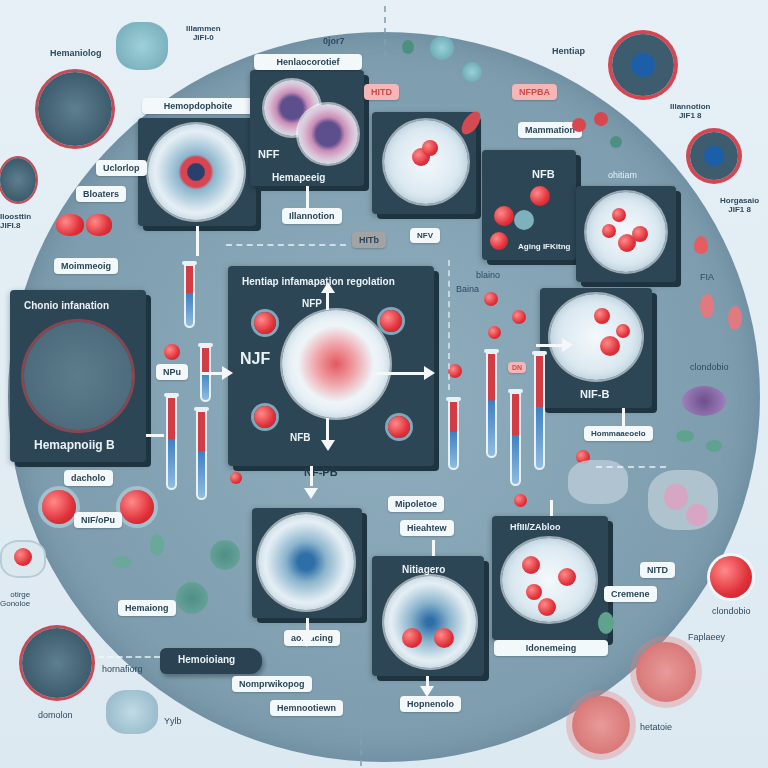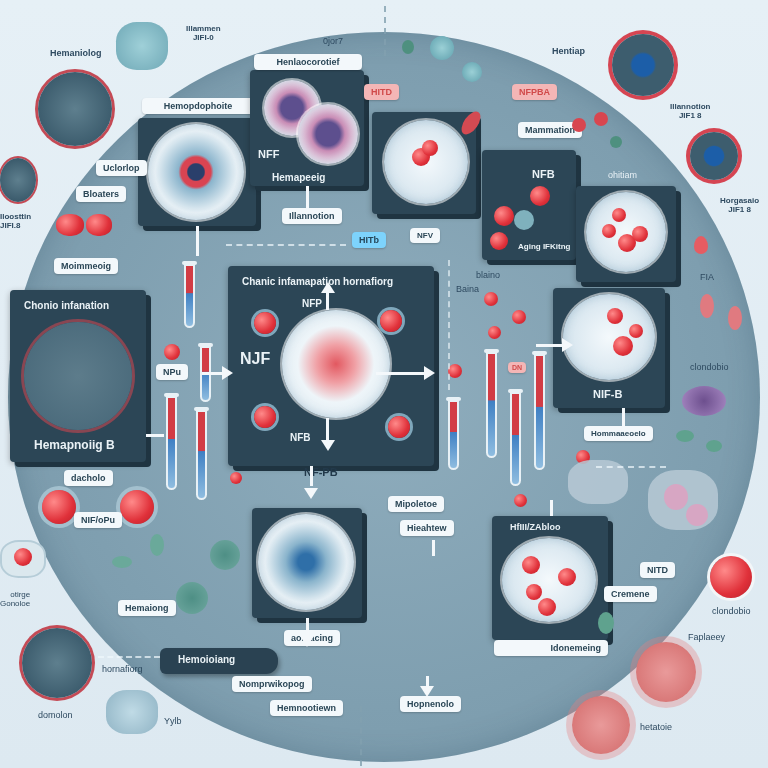--- a/index.html
+++ b/index.html
@@ -2,21 +2,21 @@
 <html><head>
 <meta charset="utf-8">
 <style>
   *{box-sizing:border-box;margin:0;padding:0}
   html,body{width:768px;height:768px;overflow:hidden}
   body{background:linear-gradient(180deg,#e6f0f6 0%,#dde9f1 100%);font-family:"Liberation Sans",sans-serif;position:relative}
   .stage{position:absolute;left:0;top:0;width:768px;height:768px}
   .bigcircle{position:absolute;left:8px;top:32px;width:752px;height:730px;border-radius:50%;background:radial-gradient(ellipse at 50% 50%,#8fadbd 0%,#7f9fb0 60%,#7696a8 100%);box-shadow:inset 0 0 30px rgba(40,70,90,.25)}
   .panel{position:absolute;background:#2c4656;border-radius:4px;box-shadow:5px 5px 0 #1f3441, 0 2px 6px rgba(0,0,0,.3)}
   .lbl{position:absolute;background:#f3f8fb;color:#2a4656;border-radius:4px;font-size:9px;font-weight:bold;padding:3px 7px;white-space:nowrap;box-shadow:0 1px 2px rgba(0,0,0,.2)}
-  .lbl.teal{background:#7dd3fc;color:#25475a}
+  .lbl.teal{background:#a3a3a3;color:#25475a}
   .lbl.pink{background:#f4b6b6;color:#d14a4a}
   .txt{position:absolute;color:#2e4a60;font-size:9px;font-weight:bold;white-space:nowrap}
   .ptxt{position:absolute;color:#eaf2f6;font-weight:bold;white-space:nowrap}
   .dish{position:absolute;border-radius:50%;background:radial-gradient(circle,#f4f9fc 0%,#dce9f1 55%,#c4d9e5 100%);box-shadow:0 0 0 2px rgba(255,255,255,.55), inset 0 0 10px rgba(100,140,170,.35)}
   .rbc{position:absolute;border-radius:50%;background:radial-gradient(circle at 35% 35%,#ff8a8a 0%,#e0313a 60%,#b81f2a 100%)}
   .virus{position:absolute;border-radius:50%;background:radial-gradient(circle,#5e7f8e 0%,#3d5d6e 70%,#355566 100%);box-shadow:0 0 0 3px rgba(70,100,115,.35)}
   .virus::after{content:"";position:absolute;inset:-4px;border-radius:50%;background:radial-gradient(circle,transparent 60%,rgba(225,60,70,.0) 61%);}
   .tube{position:absolute;width:11px;border-radius:0 0 6px 6px;background:linear-gradient(180deg,#d23c45 0%,#d23c45 45%,#3f80c4 46%,#8fbde0 100%);border:2px solid #e8f1f6}
   .tube::before{content:"";position:absolute;left:-4px;top:-5px;width:15px;height:4px;background:#e8f1f6;border-radius:2px}
   .arrow{position:absolute;background:#f4f8fb}
@@ -36,21 +36,21 @@
   <div class="bigcircle"></div>
 
   <div class="virus" style="left:38px;top:72px;width:74px;height:74px;box-shadow:0 0 0 3px #c44a55"></div>
   <div class="blob" style="left:116px;top:22px;width:52px;height:48px;background:radial-gradient(circle,#9fd0d8,#6fa8b6);border-radius:40%"></div>
   <div class="virus" style="left:0px;top:158px;width:36px;height:44px;box-shadow:0 0 0 2px #c44a55"></div>
   <div class="txt" style="left:50px;top:48px">Hemaniolog</div>
   <div class="txt" style="left:186px;top:24px;white-space:pre;text-align:center;font-size:8px">Illammen
 JIFI-0</div>
   <div class="txt" style="left:0px;top:212px;white-space:pre;font-size:8px">Iloosttin
 JIFI.8</div>
-  <div class="txt" style="left:323px;top:36px;font-weight:normal">0jor7</div>
+  <div class="txt" style="left:323px;top:36px;font-weight:bold">0jor7</div>
 
   <div class="virus" style="left:612px;top:34px;width:62px;height:62px;background:radial-gradient(circle,#1c5ea8 0 25%,#3d5d6e 30%,#3d5d6e 100%);box-shadow:0 0 0 4px #d54552"></div>
   <div class="virus" style="left:690px;top:132px;width:48px;height:48px;background:radial-gradient(circle,#1c5ea8 0 28%,#3d5d6e 32%,#3d5d6e 100%);box-shadow:0 0 0 4px #d54552"></div>
   <div class="txt" style="left:552px;top:46px">Hentiap</div>
   <div class="txt" style="left:670px;top:102px;white-space:pre;text-align:center;font-size:8px">Illannotion
 JIF1 8</div>
   <div class="txt" style="left:720px;top:196px;white-space:pre;text-align:center;font-size:8px">Horgasaio
 JIF1 8</div>
 
   <div class="virus" style="left:22px;top:628px;width:70px;height:70px;box-shadow:0 0 0 3px #c44a55"></div>
@@ -104,84 +104,90 @@
 
   <div class="panel" style="left:576px;top:186px;width:100px;height:96px">
     <div class="dish" style="left:10px;top:6px;width:80px;height:80px"></div>
     <div class="rbc" style="left:36px;top:22px;width:14px;height:14px"></div>
     <div class="rbc" style="left:26px;top:38px;width:14px;height:14px"></div>
     <div class="rbc" style="left:42px;top:48px;width:18px;height:18px"></div>
     <div class="rbc" style="left:56px;top:40px;width:16px;height:16px"></div>
   </div>
   <div class="txt" style="left:608px;top:170px;font-weight:normal;color:#e8f1f6">ohitiam</div>
 
-  <div class="panel" style="left:553px;top:288px;width:112px;height:120px">
+  <div class="panel" style="left:540px;top:288px;width:112px;height:120px">
     <div class="dish" style="left:10px;top:6px;width:92px;height:86px"></div>
     <div class="rbc" style="left:54px;top:20px;width:16px;height:16px"></div>
     <div class="rbc" style="left:60px;top:48px;width:20px;height:20px"></div>
     <div class="rbc" style="left:76px;top:36px;width:14px;height:14px"></div>
     <div class="ptxt" style="left:40px;top:100px;font-size:11px">NIF-B</div>
   </div>
   <div class="lbl" style="left:584px;top:426px;font-size:8px">Hommaaeoelo</div>
 
   <div class="panel" style="left:10px;top:290px;width:136px;height:172px">
     <div class="ptxt" style="left:14px;top:10px;font-size:10px">Chonio infanation</div>
     <div class="virus" style="left:14px;top:32px;width:108px;height:108px;background:radial-gradient(circle,#5d7c8b 0%,#4a6a7b 80%);box-shadow:0 0 0 3px rgba(200,70,80,.6)"></div>
     <div class="ptxt" style="left:24px;top:148px;font-size:12px">Hemapnoiig B</div>
   </div>
 
   <div class="panel" style="left:228px;top:266px;width:206px;height:200px">
-    <div class="ptxt" style="left:14px;top:10px;font-size:10px">Chanic infamapation hornafiorg</div>
+    <div class="ptxt" style="left:14px;top:10px;font-size:10px">Hentiap infamapation regolation</div>
     <div class="dish" style="left:54px;top:44px;width:108px;height:108px;background:radial-gradient(circle,#e25860 0%,#f0a0a5 25%,#eef5f9 50%,#d3e3ec 100%)"></div>
     <div class="ptxt" style="left:74px;top:32px;font-size:10px">NFP</div>
     <div class="ptxt" style="left:12px;top:84px;font-size:16px">NJF</div>
     <div class="ptxt" style="left:62px;top:166px;font-size:10px">NFB</div>
     <div class="rbc" style="left:26px;top:46px;width:22px;height:22px;box-shadow:0 0 0 3px #7fa7bb"></div>
     <div class="rbc" style="left:152px;top:44px;width:22px;height:22px;box-shadow:0 0 0 3px #7fa7bb"></div>
     <div class="rbc" style="left:26px;top:140px;width:22px;height:22px;box-shadow:0 0 0 3px #7fa7bb"></div>
     <div class="rbc" style="left:160px;top:150px;width:22px;height:22px;box-shadow:0 0 0 3px #7fa7bb"></div>
     <div class="arrow v" style="left:98px;top:24px;height:20px"></div>
     <div class="ah-u" style="left:93px;top:16px"></div>
     <div class="arrow v" style="left:98px;top:152px;height:24px"></div>
     <div class="ah-d" style="left:93px;top:174px"></div>
   </div>
   <div class="ptxt" style="left:304px;top:466px;font-size:11px;color:#22394a">NF-PB</div>
 
   <div class="panel" style="left:252px;top:508px;width:110px;height:110px">
     <div class="dish" style="left:6px;top:6px;width:96px;height:96px;background:radial-gradient(circle,#2f6fa8 0 12%,#8ab4cc 30%,#e8f1f6 60%,#d4e4ee 100%)"></div>
   </div>
   <div class="lbl" style="left:284px;top:630px">aonlacing</div>
 
+  <div class="panel" style="left:372px;top:556px;width:112px;height:120px">
+    <div class="ptxt" style="left:30px;top:8px;font-size:10px">Nitiagero</div>
+    <div class="dish" style="left:12px;top:20px;width:92px;height:92px;background:radial-gradient(circle,#2f6fa8 0 6%,#8ab4cc 30%,#e8f1f6 60%,#d4e4ee 100%)"></div>
+    <div class="rbc" style="left:30px;top:72px;width:20px;height:20px"></div>
+    <div class="rbc" style="left:62px;top:72px;width:20px;height:20px"></div>
+  </div>
   <div class="lbl" style="left:400px;top:696px">Hopnenolo</div>
 
   <div class="panel" style="left:492px;top:516px;width:116px;height:124px">
     <div class="ptxt" style="left:18px;top:6px;font-size:9px">HfIII/ZAbloo</div>
     <div class="dish" style="left:10px;top:22px;width:94px;height:84px"></div>
     <div class="rbc" style="left:30px;top:40px;width:18px;height:18px"></div>
     <div class="rbc" style="left:66px;top:52px;width:18px;height:18px"></div>
     <div class="rbc" style="left:34px;top:68px;width:16px;height:16px"></div>
     <div class="rbc" style="left:46px;top:82px;width:18px;height:18px"></div>
   </div>
-  <div class="lbl" style="left:494px;top:640px;width:114px;text-align:right">Idonemeing</div>
+  <div class="lbl" style="left:494px;top:640px;width:114px;text-align:center">Idonemeing</div>
 
   <div class="lbl" style="left:96px;top:160px">Uclorlop</div>
   <div class="lbl" style="left:76px;top:186px">Bloaters</div>
   <div class="rbc" style="left:56px;top:214px;width:28px;height:22px;border-radius:45%"></div>
   <div class="rbc" style="left:86px;top:214px;width:26px;height:22px;border-radius:45%"></div>
   <div class="lbl" style="left:54px;top:258px">Moimmeoig</div>
   <div class="lbl" style="left:282px;top:208px">Illannotion</div>
   <div class="lbl teal" style="left:352px;top:232px">HITb</div>
   <div class="lbl" style="left:156px;top:364px">NPu</div>
   <div class="lbl" style="left:64px;top:470px">dacholo</div>
   <div class="rbc" style="left:42px;top:490px;width:34px;height:34px;box-shadow:0 0 0 4px #a3c0ce"></div>
   <div class="rbc" style="left:120px;top:490px;width:34px;height:34px;box-shadow:0 0 0 4px #a3c0ce"></div>
   <div class="lbl" style="left:74px;top:512px">NIF/oPu</div>
   <div class="lbl" style="left:118px;top:600px">Hemaiong</div>
 
-  <div style="position:absolute;left:160px;top:648px;width:118px;height:26px;background:#2a4252;border-radius:6px 12px 12px 6px;box-shadow:2px 3px 4px rgba(0,0,0,.3)">
+  <div style="position:absolute;left:160px;top:648px;width:102px;height:26px;background:#2a4252;border-radius:6px 12px 12px 6px;box-shadow:2px 3px 4px rgba(0,0,0,.3)">
     <div class="ptxt" style="left:18px;top:6px;font-size:10px">Hemoioiang</div>
   </div>
   <div class="lbl" style="left:232px;top:676px">Nomprwikopog</div>
   <div class="lbl" style="left:270px;top:700px">Hemnootiewn</div>
 
   <div class="lbl" style="left:388px;top:496px">Mipoletoe</div>
   <div class="lbl" style="left:400px;top:520px">Hieahtew</div>
 
   <div class="txt" style="left:476px;top:270px;font-weight:normal">blaino</div>
   <div class="txt" style="left:456px;top:284px;font-weight:normal">Baina</div>

